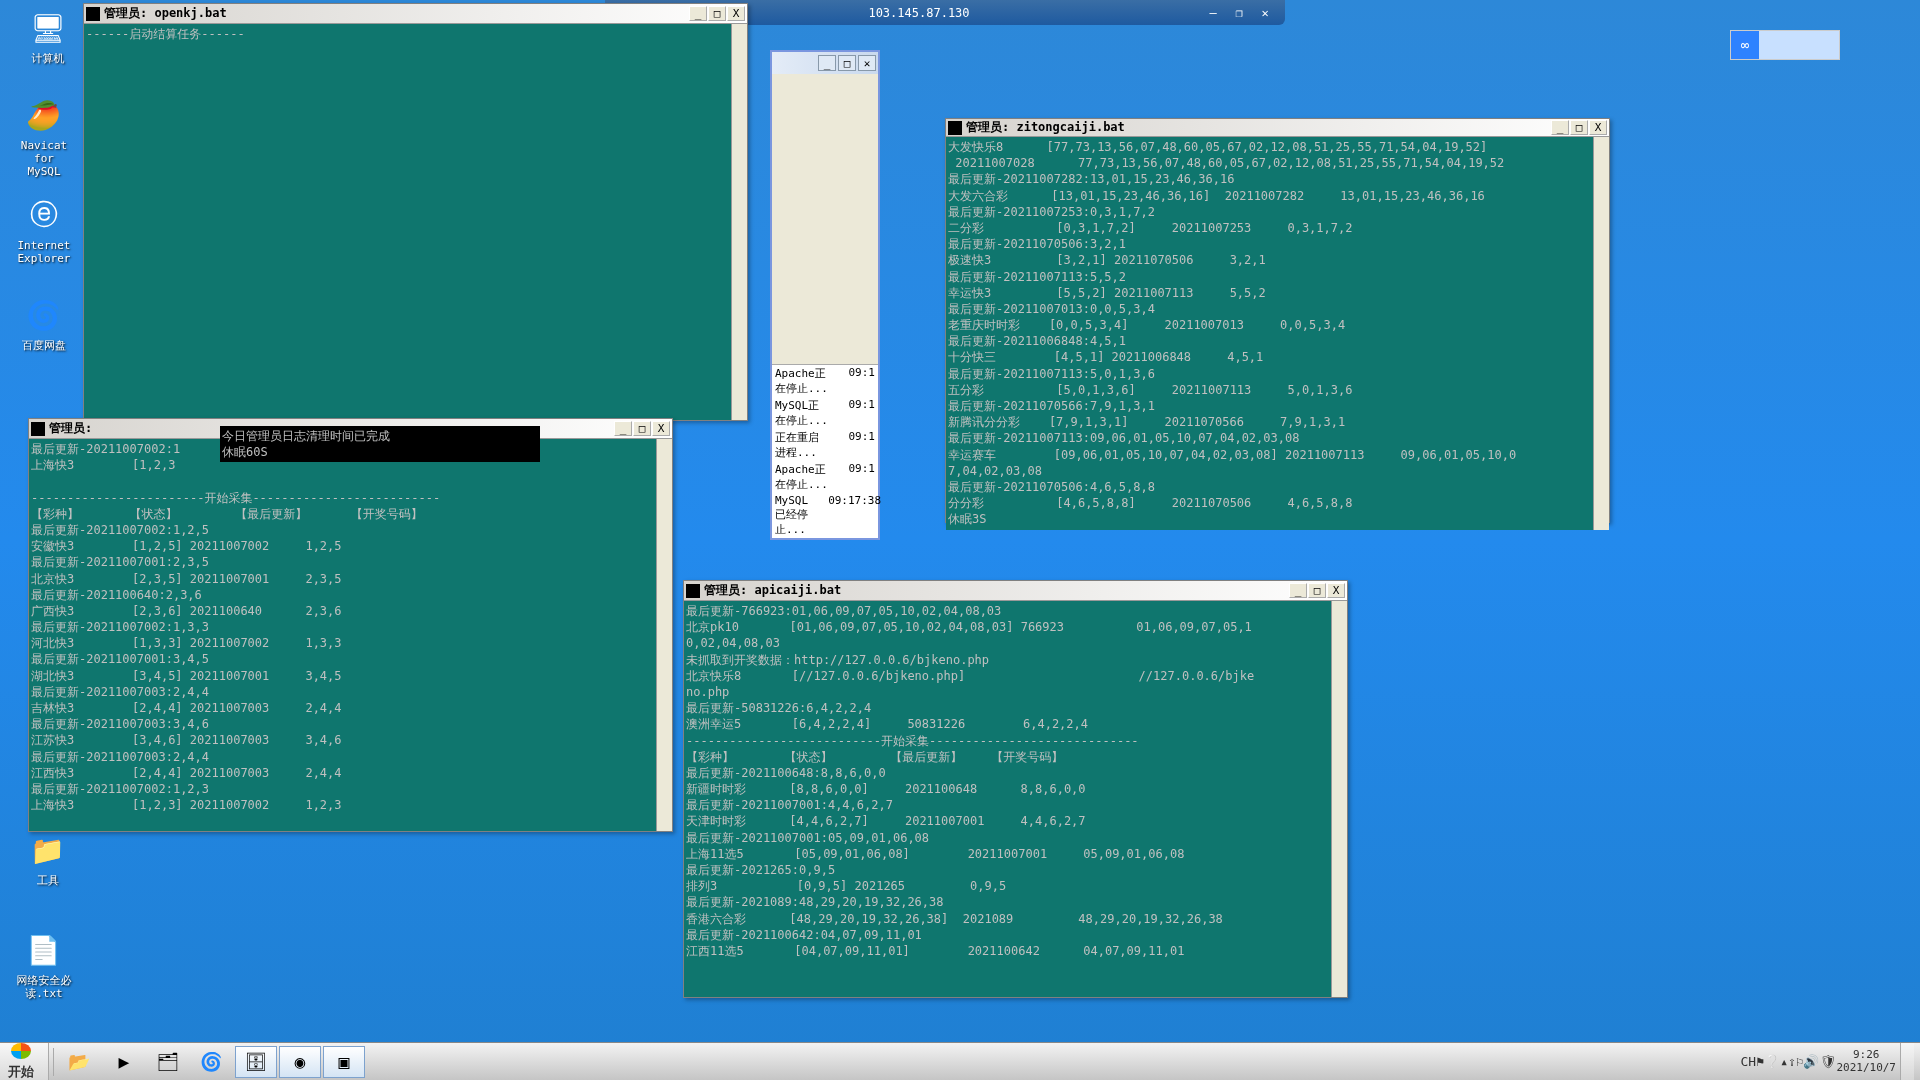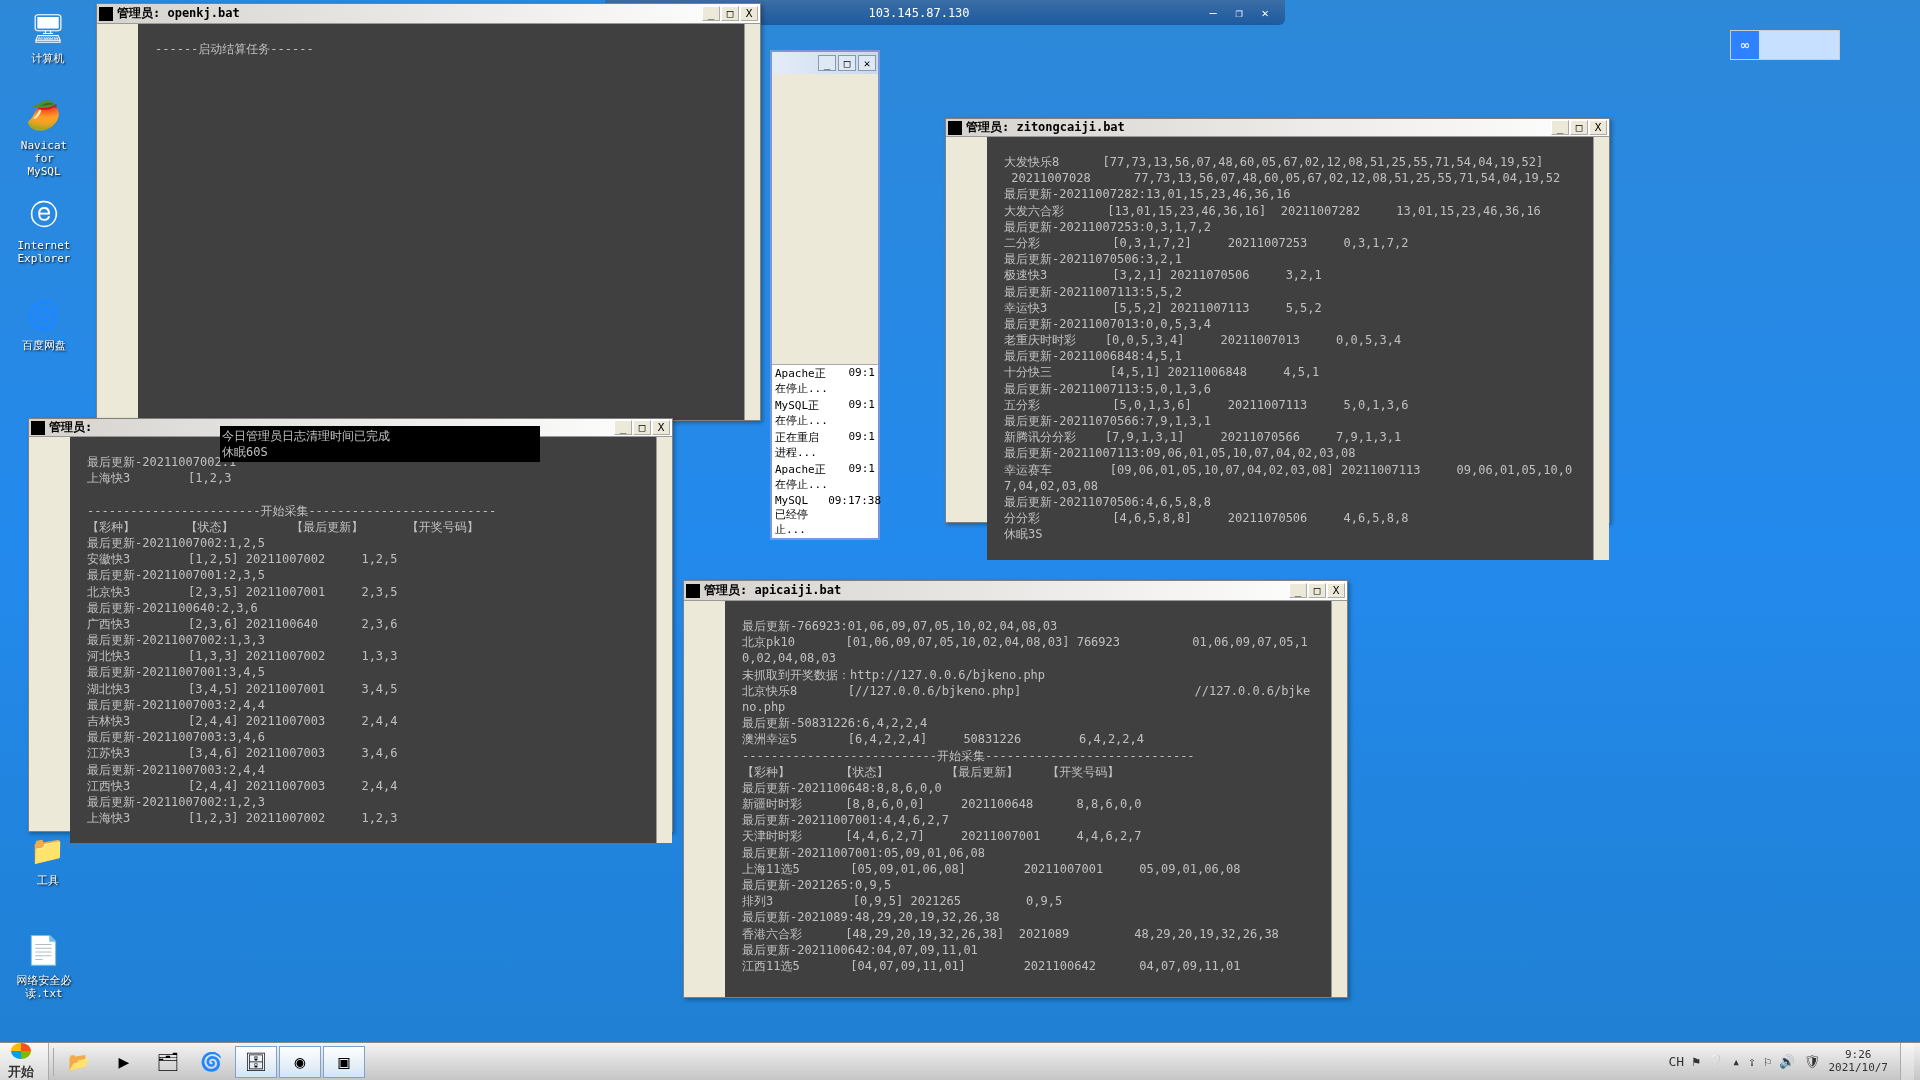--- a/index.html
+++ b/index.html
@@ -21,21 +21,21 @@
 .baidu-widget { position: absolute; top: 30px; right: 80px; width: 110px; height: 30px; background: #fff; border: 1px solid #ccc; display: flex; align-items: center; }
 .baidu-widget .bico { width: 28px; height: 28px; background: #2e82ff; color: #fff; display: flex; align-items: center; justify-content: center; font-size: 14px; }
 .baidu-widget .bfield { flex: 1; background: #c8e0ff; height: 100%; }
 
 
 .termwin { position: absolute; background: #ece9d8; border: 1px solid #808080; box-shadow: 2px 2px 4px rgba(0,0,0,0.3); display: flex; flex-direction: column; }
 .termwin .titlebar { height: 20px; background: linear-gradient(90deg, #d6d3ce 0%, #ffffff 100%); display: flex; align-items: center; padding: 0 2px; border-bottom: 1px solid #999; }
 .termwin .titlebar .ticon { width: 14px; height: 14px; background: #000; margin-right: 4px; }
 .termwin .titlebar .ttitle { flex: 1; font-size: 12px; color: #000; font-weight: bold; }
 .termwin .titlebar .tbtn { width: 18px; height: 15px; background: #ece9d8; border: 1px outset #fff; font-size: 11px; line-height: 13px; text-align: center; margin-left: 1px; cursor: pointer; }
-.termwin .termbody { flex: 1; background: #404040; color: #c0c0c0; font-family: "NSimSun", "SimSun", monospace; font-size: 12px; padding: 17px; overflow: hidden; white-space: pre; line-height: 1.35; position: relative; margin-left: 41px; }
+.termwin .termbody { flex: 1; background: #0f766e; color: #c0c0c0; font-family: "NSimSun", "SimSun", monospace; font-size: 12px; padding: 2px; overflow: hidden; white-space: pre; line-height: 1.35; position: relative; }
 .termwin .scroll-v { position: absolute; right: 0; top: 0; bottom: 0; width: 16px; background: #ece9d8; border-left: 1px solid #999; }
 .termwin .termbody-wrap { position: relative; flex: 1; display: flex; }
 
 
 .phpwin { position: absolute; top: 50px; left: 770px; width: 110px; height: 490px; background: #ece9d8; border: 2px solid #7a96df; display: flex; flex-direction: column; }
 .phpwin .ph-top { height: 22px; background: linear-gradient(90deg,#e4ecf7,#c9d9ee); display:flex; justify-content:flex-end; align-items:center; gap:2px; padding:0 2px; }
 .phpwin .ph-btn { width:18px;height:16px;background:#dfe9f5;border:1px solid #89a;display:flex;align-items:center;justify-content:center;font-size:11px;cursor:pointer;}
 .phpwin .ph-body { flex:1; background:#ece9d8; position:relative; }
 .phpwin .ph-label { position:absolute; top:310px; left:5px; font-size:12px;}
 .phpwin .ph-dots { position:absolute; top:340px; left:18px; }
@@ -43,21 +43,21 @@
 .phpwin .ph-log { position:absolute; bottom:0; left:0; right:0; background:#fff; font-size:11px; border-top:1px solid #aaa; }
 .phpwin .ph-log-row { display:flex; justify-content:space-between; padding:1px 3px;gap:20px; }
 
 
 .taskbar { position: absolute; bottom: 0; left: 0; right: 0; height: 38px; background: linear-gradient(180deg, #f3f3f3 0%, #dcdcdc 50%, #c5c5c5 100%); border-top: 1px solid #888; display: flex; align-items: center; }
 .start-btn { height: 38px; padding: 0 14px 0 8px; display: flex; align-items: center; gap: 4px; font-size: 13px; font-weight: bold; color: #333; background: linear-gradient(180deg,#f8f8f8,#d8d8d8); border-right:1px solid #aaa; cursor:pointer;flex-direction:column; }
 .start-orb { width: 20px; height: 20px; border-radius:50%; background: conic-gradient(#f65314 0 90deg,#7cbb00 90deg 180deg,#00a1f1 180deg 270deg,#ffbb00 270deg 360deg); }
 .tb-sep { width:1px; height:28px; background:#aaa; margin:0 4px; }
 .tb-item { width:42px; height:32px; margin:0 1px; display:flex; align-items:center; justify-content:center; font-size:18px; cursor:pointer; border:1px solid transparent; }
 .tb-item.active { background: linear-gradient(180deg,#fff,#d4e4f4); border:1px solid #7da2ce; }
-.tray { margin-left:auto; display:flex; align-items:center; gap:8px; padding:0 6px; font-size:11px; color:#333; }
+.tray { margin-left:auto; display:flex; align-items:center; padding:0 6px; font-size:11px; color:#333; }
 .tray .clock { text-align:center; line-height:1.1; padding-right:4px; }
 .tray-ico { cursor:pointer; font-size:13px; }
 .showdesk { width:14px; height:38px; border-left:1px solid #aaa; background:rgba(255,255,255,0.3);cursor:pointer;}
 </style>
 </head>
 <body>
 
 <div class="rdp-bar">
   <div class="rdp-pin">📌</div>
   <div class="rdp-ip">103.145.87.130</div>
@@ -138,21 +138,21 @@
           <span>09:1</span>
         </div>
         <div class="ph-log-row">
           <span>MySQL已经停止...</span>
           <span>09:17:38</span>
         </div>
       </div>
   </div>
 </div>
 
-<div class="termwin" style="top:3px; left:96px; width:665px; height:418px;">
+<div class="termwin" style="top:3px; left:83px; width:665px; height:418px;">
   <div class="titlebar">
     <div class="ticon"></div>
     <div class="ttitle">管理员: openkj.bat</div>
     <div class="tbtn">_</div>
     <div class="tbtn">□</div>
     <div class="tbtn">X</div>
   </div>
   <div class="termbody-wrap">
     <div class="termbody">------启动结算任务------
 

